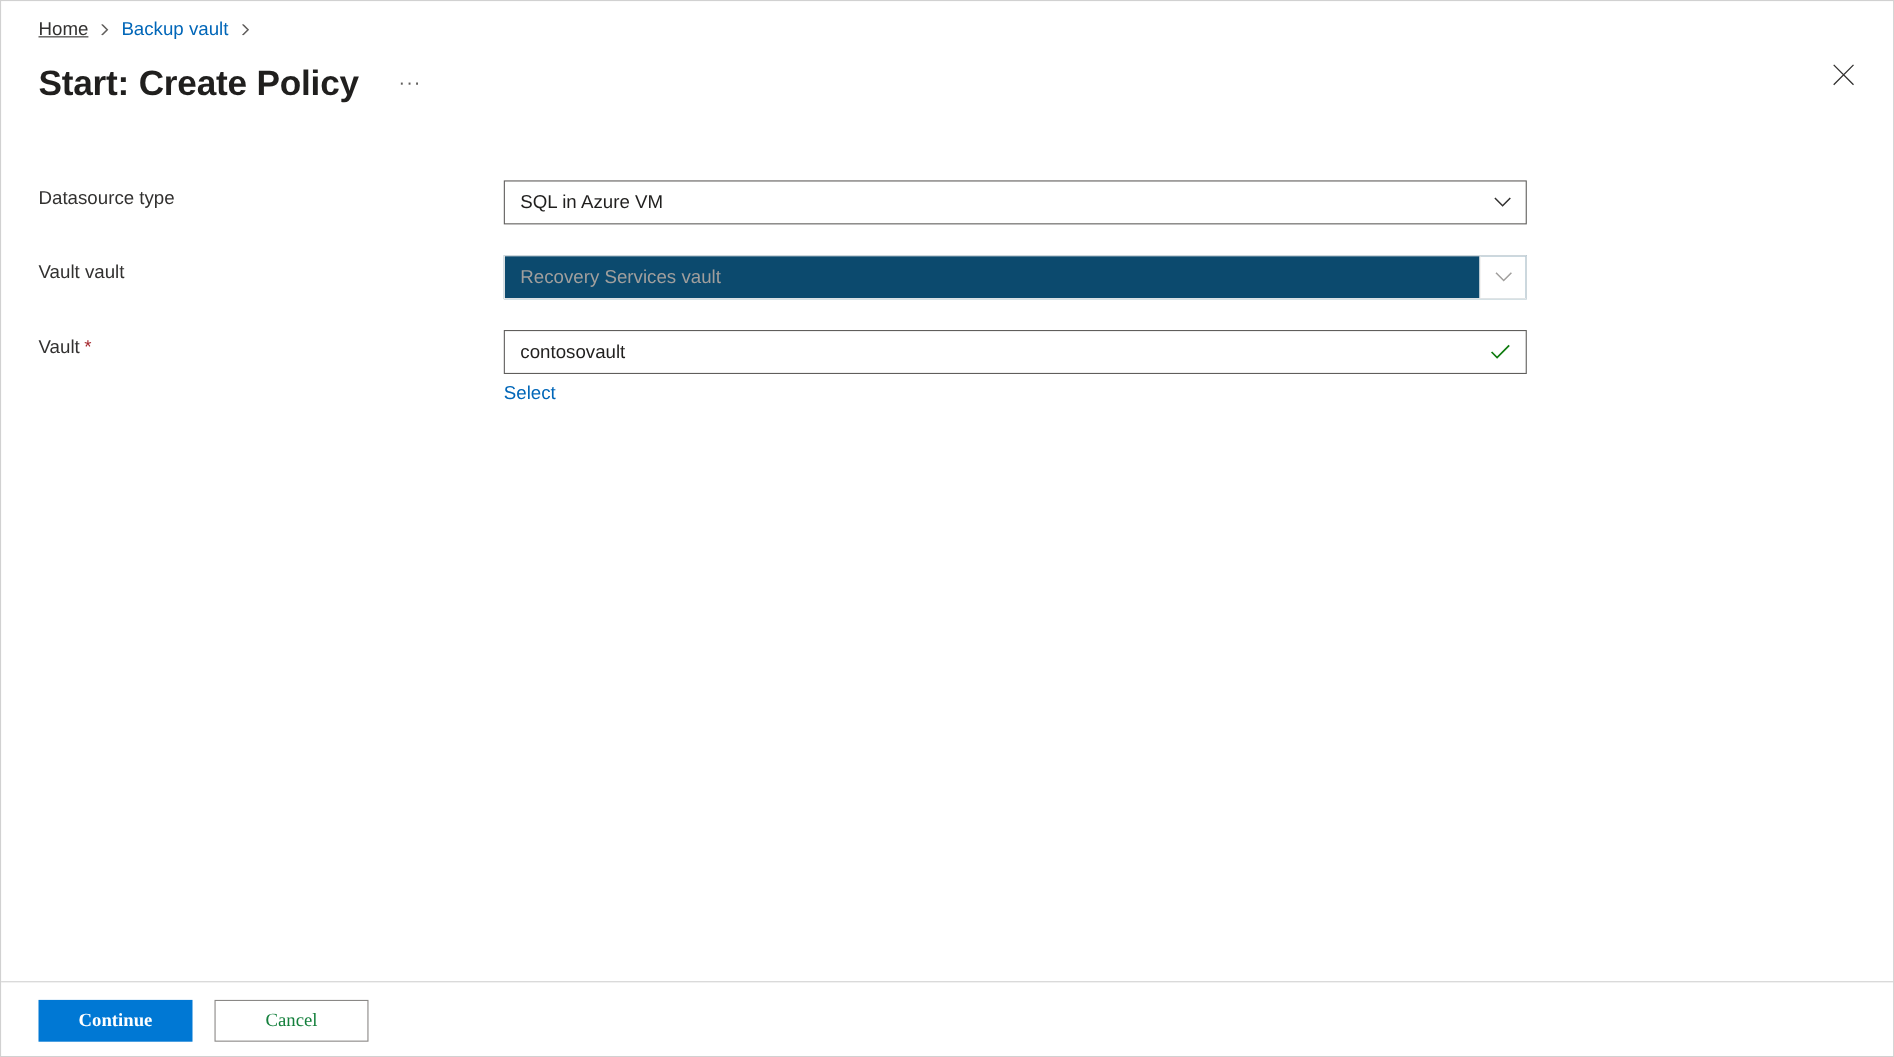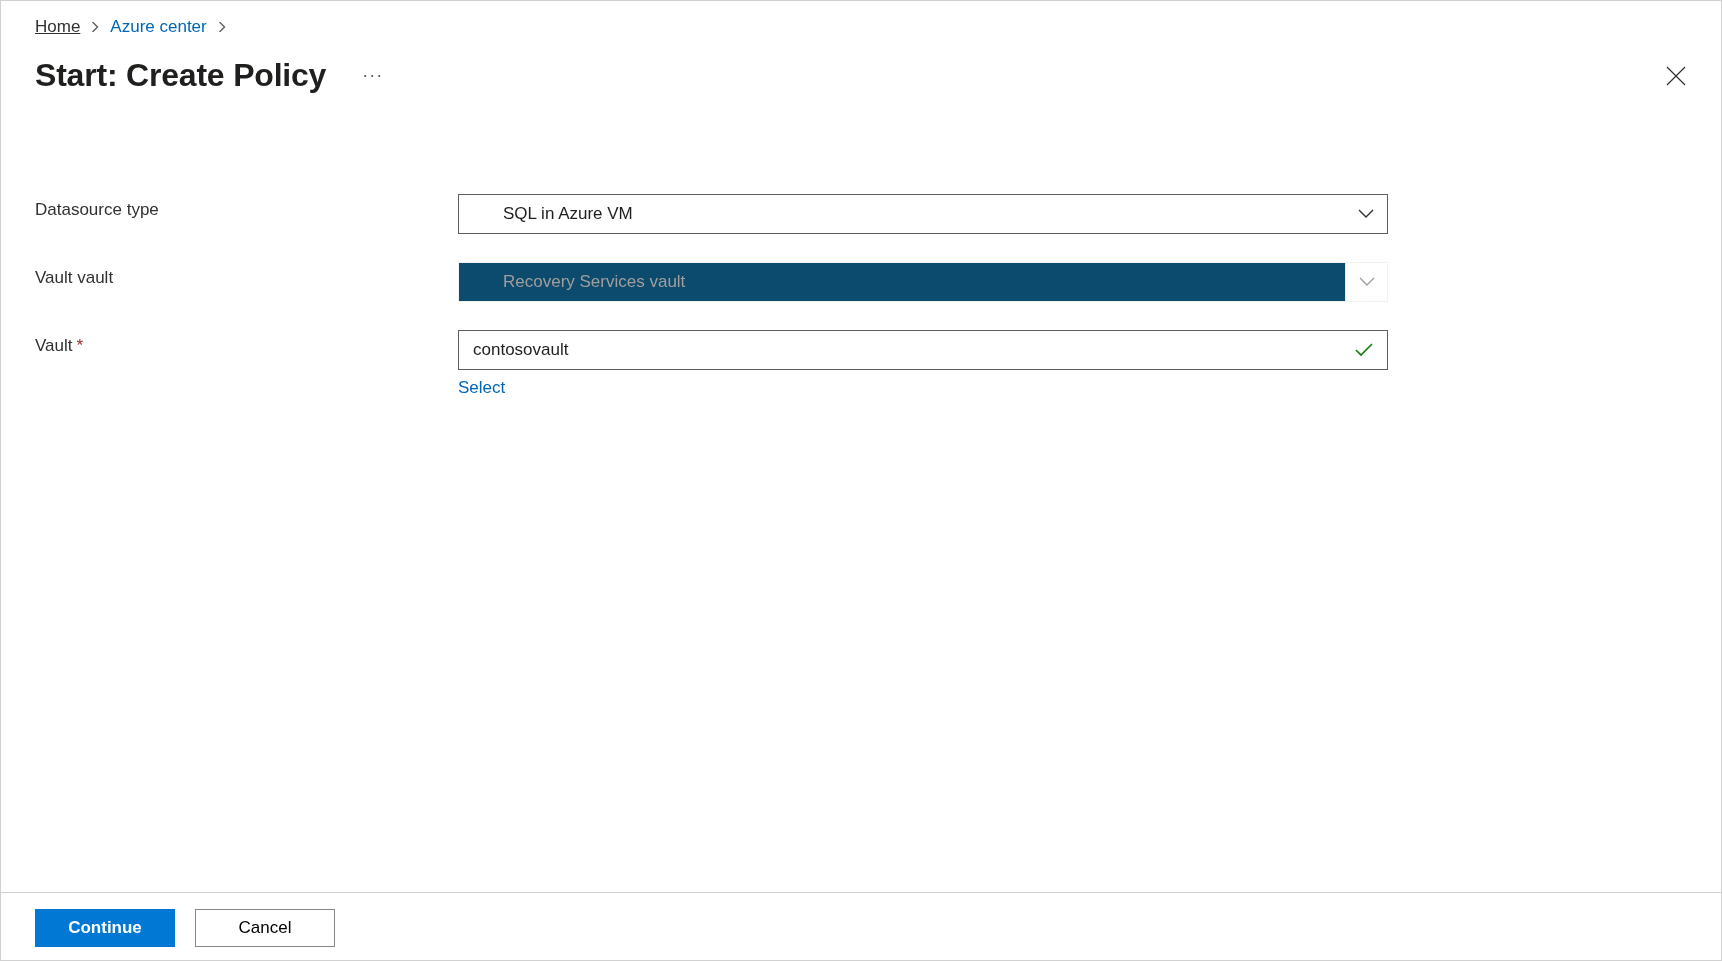--- a/index.html
+++ b/index.html
@@ -40,23 +40,23 @@
       color: #323130;
       text-decoration: underline;
     }
     .breadcrumb-chevron {
       color: #605e5c;
       display: inline-flex;
       align-items: center;
     }
     .header-row {
       display: flex;
-      align-items: center;
+      align-items: flex-start;
       justify-content: space-between;
-      margin-bottom: 100px;
+      margin-bottom: 70px;
     }
     .header-left {
       display: flex;
       align-items: center;
       gap: 36px;
     }
     .page-title {
       font-size: 32px;
       font-weight: 600;
       color: #201f1e;
@@ -112,21 +112,20 @@
       border: 1px solid #f3f2f1;
       color: #a19f9d;
       cursor: default;
     }
     .select-control.disabled .select-chevron-box {
       background: #ffffff;
       border-left: 1px solid #edebe9;
     }
     .select-text {
       flex: 1;
-      margin-left: 30px;
     }
     .select-chevron-box {
       width: 42px;
       height: 100%;
       display: flex;
       align-items: center;
       justify-content: center;
       margin-right: -14px;
     }
     .select-chevron {
@@ -160,56 +159,57 @@
       color: #0066b8;
       font-size: 17px;
       cursor: pointer;
     }
     .footer-bar {
       border-top: 1px solid #d1d1d1;
       padding: 16px 34px 0 34px;
       display: flex;
       gap: 20px;
       height: 68px;
+      font-family: Liberation Serif, serif;
     }
     .btn {
       height: 38px;
       min-width: 140px;
       padding: 0 24px;
       font-size: 17px;
       display: inline-flex;
       align-items: center;
       justify-content: center;
       cursor: pointer;
       border: none;
       font-family: inherit;
     }
     .btn-primary {
       background: #0078d4;
       color: #ffffff;
       font-weight: 600;
     }
     .btn-secondary {
       background: #ffffff;
-      color: #000000;
+      color: #15803d;
       border: 1px solid #8a8886;
     }
   </style>
 </head>
 <body>
 
 <div class="content-wrapper">
   <nav class="breadcrumb">
     <span class="breadcrumb-link home">Home</span>
     <span class="breadcrumb-chevron">
       <svg width="10" height="10" viewBox="0 0 10 10">
           <path d="M2.5 0 L7.5 5 L2.5 10" stroke="#605e5c" stroke-width="1.4" fill="none"></path>
         </svg>
     </span>
-    <span class="breadcrumb-link">Azure center</span>
+    <span class="breadcrumb-link">Backup vault</span>
     <span class="breadcrumb-chevron">
       <svg width="10" height="10" viewBox="0 0 10 10">
           <path d="M2.5 0 L7.5 5 L2.5 10" stroke="#605e5c" stroke-width="1.4" fill="none"></path>
         </svg>
     </span>
   </nav>
 
   <div class="header-row">
     <div class="header-left">
       <h1 class="page-title">Start: Create Policy</h1>

